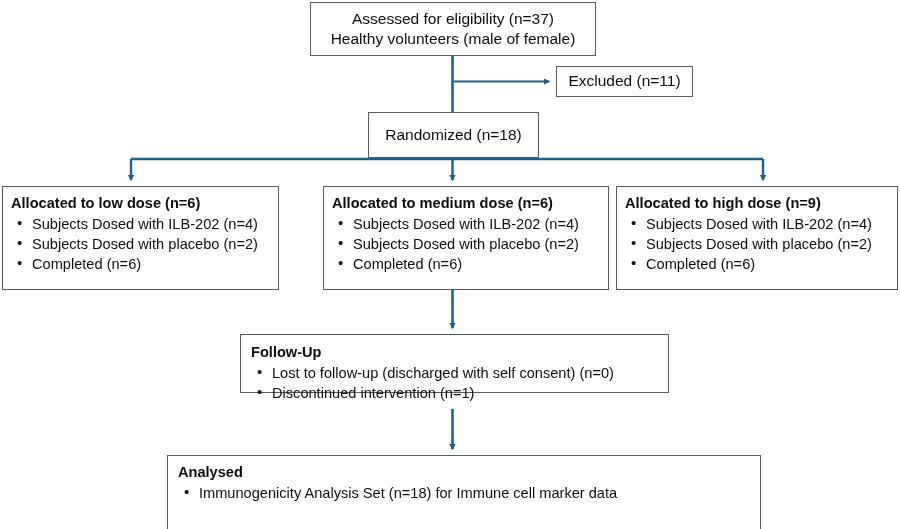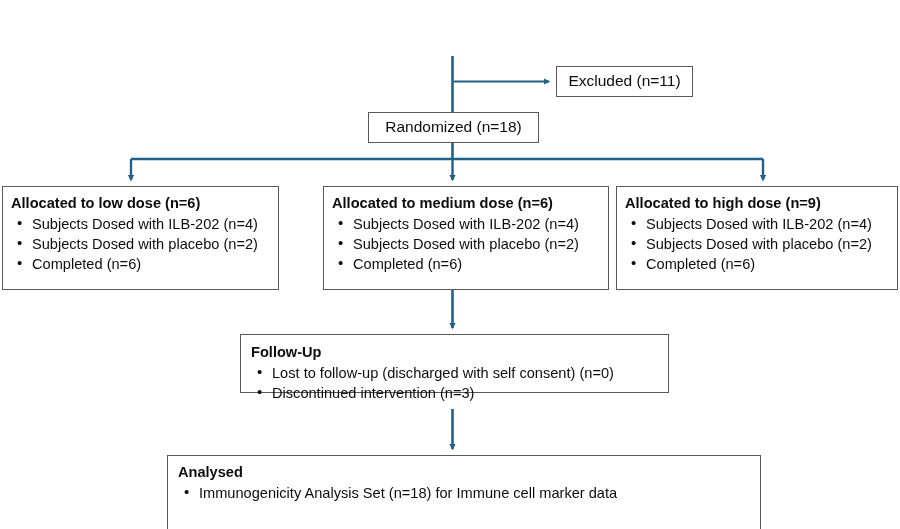--- a/index.html
+++ b/index.html
@@ -70,21 +70,21 @@
   
   #node-assessed {
     left: 310px; top: 2px; width: 286px; height: 54px;
     font-size: 15.5px;
   }
   #node-excluded {
     left: 556px; top: 66px; width: 137px; height: 31px;
     font-size: 15.5px;
   }
   #node-randomized {
-    left: 368px; top: 112px; width: 171px; height: 31px;
+    left: 368px; top: 112px; width: 171px; height: 46px;
     font-size: 15.5px;
   }
   .dose-box {
     top: 186px; height: 104px;
     padding: 7px 6px 0 8px;
     font-size: 14.6px;
   }
   #node-low  { left: 2px;   width: 277px; }
   #node-med  { left: 314px; width: 286px; margin-left: 9px; }
   #node-high { left: 616px; width: 282px; }
@@ -123,20 +123,24 @@
 
     <path d="M452.5,159 L452.5,180" stroke="#1F6187" stroke-width="2.4" fill="none" marker-end="url(#arrowhead)"></path>
 
     <path d="M763,159 L763,180" stroke="#1F6187" stroke-width="2.4" fill="none" marker-end="url(#arrowhead)"></path>
 
     <path d="M452.5,290 L452.5,328" stroke="#1F6187" stroke-width="2.6" fill="none" marker-end="url(#arrowhead)"></path>
 
     <path d="M452.5,409 L452.5,449" stroke="#1F6187" stroke-width="2.6" fill="none" marker-end="url(#arrowhead)"></path>
   </svg>
 
+  <div class="node centered" id="node-assessed">
+    <div class="line">Assessed for eligibility (n=37)</div>
+    <div class="line">Healthy volunteers (male of female)</div>
+  </div>
 
   <div class="node centered" id="node-excluded">
     <div class="line">Excluded (n=11)</div>
   </div>
 
   <div class="node centered" id="node-randomized">
     <div class="line">Randomized (n=18)</div>
   </div>
 
   <div class="node dose-box" id="node-low">
@@ -163,21 +167,21 @@
       <li>Subjects Dosed with ILB-202 (n=4)</li>
       <li>Subjects Dosed with placebo (n=2)</li>
       <li>Completed (n=6)</li>
     </ul>
   </div>
 
   <div class="node" id="node-followup">
     <div class="heading">Follow-Up</div>
     <ul class="bullets">
       <li>Lost to follow-up (discharged with self consent) (n=0)</li>
-      <li>Discontinued intervention (n=3)</li>
+      <li>Discontinued intervention (n=1)</li>
     </ul>
   </div>
 
   <div class="node" id="node-analysed">
     <div class="heading">Analysed</div>
     <ul class="bullets">
       <li>Immunogenicity Analysis Set (n=18) for Immune cell marker data</li>
     </ul>
   </div>
 

